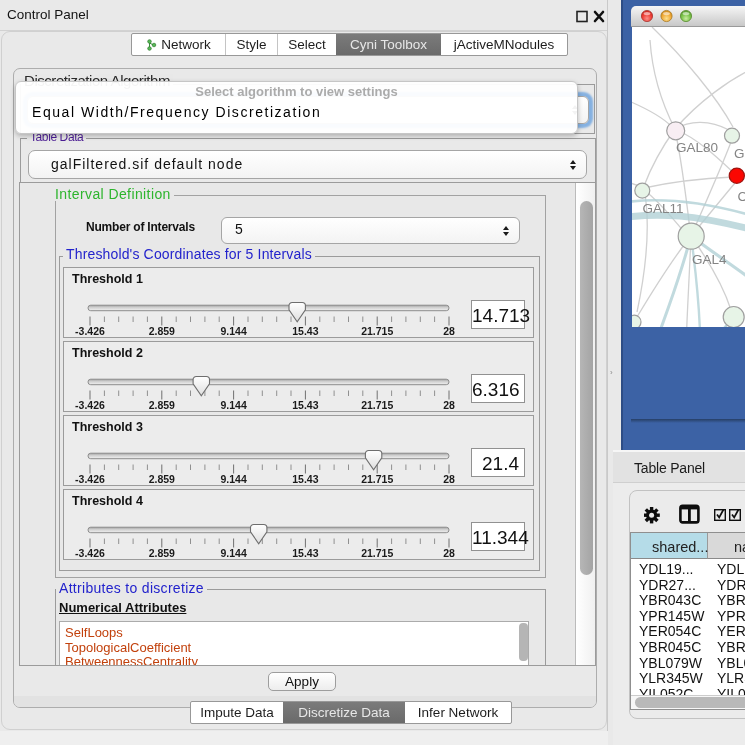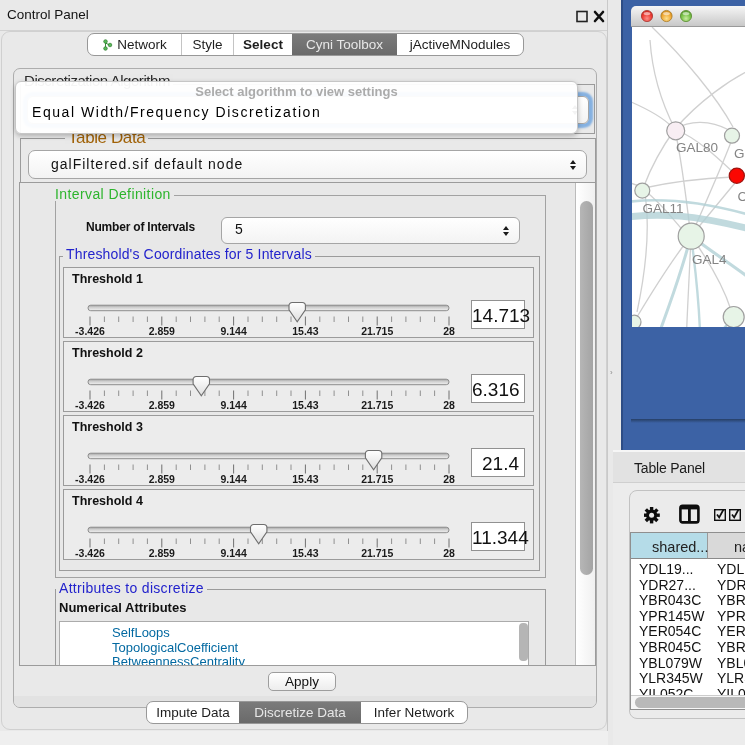--- a/index.html
+++ b/index.html
@@ -9,22 +9,22 @@
   .grpborder{position:absolute;border:1px solid #9b9b9b;}
   .grptitle{position:absolute;background:#e8e8e8;padding:0 3px;font-size:12.5px;line-height:13px;}
   .combo{position:absolute;background:linear-gradient(#ffffff,#f3f3f3);
          border:1px solid #a5a5a5;border-radius:6px;font-size:13px;color:#111;}
   .combo .ctext{position:absolute;left:22px;top:4px;font-size:14px;}
   .spin{position:absolute;right:9px;top:50%;transform:translateY(-50%);width:7px;}
   .spin:before{content:"";display:block;width:0;height:0;margin-bottom:2px;
       border-left:3px solid transparent;border-right:3px solid transparent;border-bottom:4px solid #1a1a1a;}
   .spin:after{content:"";display:block;width:0;height:0;
       border-left:3px solid transparent;border-right:3px solid transparent;border-top:4px solid #1a1a1a;}
-  .tabbar{position:absolute;z-index:3;background:#ffffff;border:1px solid #989898;border-radius:7px;
-          display:flex;overflow:hidden;box-sizing:border-box;}
+  .tabbar{position:absolute;z-index:3;background:#ffffff;border:1px solid #989898;border-radius:2px;
+          display:flex;overflow:hidden;box-sizing:border-box;margin-left:44px;}
   .tabbar .seg{font-size:13.5px;color:#1d1d1d;display:flex;align-items:center;justify-content:center;
                white-space:nowrap;}
   .tabbar .sel{background:linear-gradient(#7b7b7b,#6a6a6a);color:#e7e7e7;}
   .vsep{width:1px;background:#c4c4c4;height:100%;}
   .thresholdbox{position:absolute;left:43px;width:471px;height:71px;background:#ececec;
                 border:1px solid #9b9b9b;box-sizing:border-box;}
   .tlabel{position:absolute;left:8px;top:4px;font-size:12.5px;font-weight:bold;color:#111;}
   .valuebox{position:absolute;left:407px;top:32px;width:54px;height:29px;background:#fff;
             border:1px solid #919191;box-sizing:border-box;font-size:19px;color:#111;
             text-align:right;line-height:30px;padding-right:5px;}
@@ -48,40 +48,40 @@
   <div class="seg" style="width:93px;">
     <svg width="11" height="14" viewBox="0 0 11 14" style="margin-right:4px;">
       <path d="M3.5 3.5 L3.5 10.5 M3.5 5 L7.5 7" stroke="#3d8b3d" stroke-width="1"></path>
       <circle cx="3.5" cy="3.5" r="1.8" fill="#58b958" stroke="#2f7c2f" stroke-width="0.7"></circle>
       <circle cx="3.5" cy="10.5" r="1.8" fill="#58b958" stroke="#2f7c2f" stroke-width="0.7"></circle>
       <circle cx="8" cy="7" r="1.8" fill="#58b958" stroke="#2f7c2f" stroke-width="0.7"></circle>
     </svg>Network</div>
   <div class="vsep"></div>
   <div class="seg" style="width:51px;">Style</div>
   <div class="vsep"></div>
-  <div class="seg" style="width:58px;font-weight:bold;">Select</div>
+  <div class="seg" style="width:58px;">Select</div>
   <div class="seg sel" style="width:105px;">Cyni Toolbox</div>
   <div class="seg" style="width:126px;text-align:center;">jActiveMNodules</div>
 </div>
 
 <div class="abs" style="left:1px;top:31px;width:606px;height:699px;background:#e9e9e9;
      border:1px solid #d0d0d0;border-radius:9px;box-sizing:border-box;"></div>
 <div class="abs" style="left:13px;top:68px;width:584px;height:640px;background:#e9e9e9;
      border:1px solid #adadad;border-radius:7px;box-sizing:border-box;"></div>
 <div class="abs" style="left:14px;top:696px;width:582px;height:11px;background:#e2e2e2;
      border-radius:0 0 6px 6px;"></div>
 
 <div class="grpborder" style="left:20px;top:84px;width:573px;height:48px;"></div>
 <div class="grptitle" style="left:21px;top:74px;font-size:15px;letter-spacing:-0.45px;color:#2a2a2a;">Discretization Algorithm</div>
 <div class="combo" style="left:27px;top:96px;width:560px;height:26px;box-shadow:0 0 2px 3.5px rgba(108,163,222,0.8);">
   <div class="spin"></div>
 </div>
 
 <div class="grpborder" style="left:20px;top:138px;width:574px;height:43px;"></div>
-<div class="grptitle" style="left:27px;top:131px;font-size:17px;letter-spacing:-0.4px;color:#a16207;margin-left:38px;">Table Data</div>
+<div class="grptitle" style="left:27px;top:131px;font-size:12px;letter-spacing:-0.4px;color:#4c1d95;">Table Data</div>
 <div class="combo" style="left:28px;top:150px;width:557px;height:27px;border-radius:7px;">
   <div class="ctext" style="top:5px;letter-spacing:1px;">galFiltered.sif default node</div>
     <div class="spin"></div>
 </div>
 
 <div class="abs" style="left:19px;top:182px;width:577px;height:484px;border:1px solid #9b9b9b;
      box-sizing:border-box;background:#e8e8e8;overflow:hidden;">
   <div style="position:relative;width:100%;height:100%;">
 
     <div class="abs" style="right:0;top:0;width:19px;height:100%;background:linear-gradient(to right,#ffffff,#f0f0f0);border-left:1px solid #bbbbbb;"></div>
@@ -274,22 +274,22 @@
           <text x="385.0" y="39" text-anchor="middle" font-size="10.5" font-weight="bold" fill="#1a1a1a" font-family="Liberation Sans">28</text>
           <g transform="translate(194.7,0)">
             <path d="M-8.2 9.6 A3.1 3.1 0 0 1 -5.1 6.5 L5.1 6.5 A3.1 3.1 0 0 1 8.2 9.6 L8.2 13.8 L0 25.8 L-8.2 13.8 Z" fill="url(#thg)" stroke="#6e6e6e" stroke-width="1.1"></path>
           </g>
         </svg>
       <div class="valuebox">11.344</div>
     </div>
 
     <div class="grpborder" style="left:35px;top:406px;width:489px;height:90px;"></div>
     <div class="grptitle" style="left:36px;top:399px;color:#2323cc;font-size:14px;letter-spacing:0.3px;">Attributes to discretize</div>
-    <div class="abs" style="left:39px;top:417px;font-size:13px;font-weight:bold;color:#111;">Numerical Attributes</div>
-    <div class="abs" style="left:39px;top:438px;width:470px;height:46px;background:#ffffff;border:1px solid #ababab;border-bottom:none;box-sizing:border-box;font-size:13px;color:#0369a1;padding-left:47px;">
+    <div class="abs" style="left:39px;top:417px;font-size:13px;font-weight:bold;color:#111;text-decoration:underline;">Numerical Attributes</div>
+    <div class="abs" style="left:39px;top:438px;width:470px;height:46px;background:#ffffff;border:1px solid #ababab;border-bottom:none;box-sizing:border-box;font-size:13px;color:#c2410c;">
       <div style="padding:4px 0 0 5px;line-height:14.5px;">SelfLoops<br>TopologicalCoefficient<br>BetweennessCentrality</div>
       <div class="abs" style="left:459px;top:1px;width:9px;height:38px;background:#b5b5b5;border-radius:4px;"></div>
     </div>
   </div>
 </div>
 
 <div class="abs" style="left:268px;top:672px;width:68px;height:19px;background:linear-gradient(#ffffff,#ededed);
      border:1px solid #9d9d9d;border-radius:5px;box-sizing:border-box;text-align:center;
      font-size:13.5px;color:#111;line-height:17px;">Apply</div>
 

